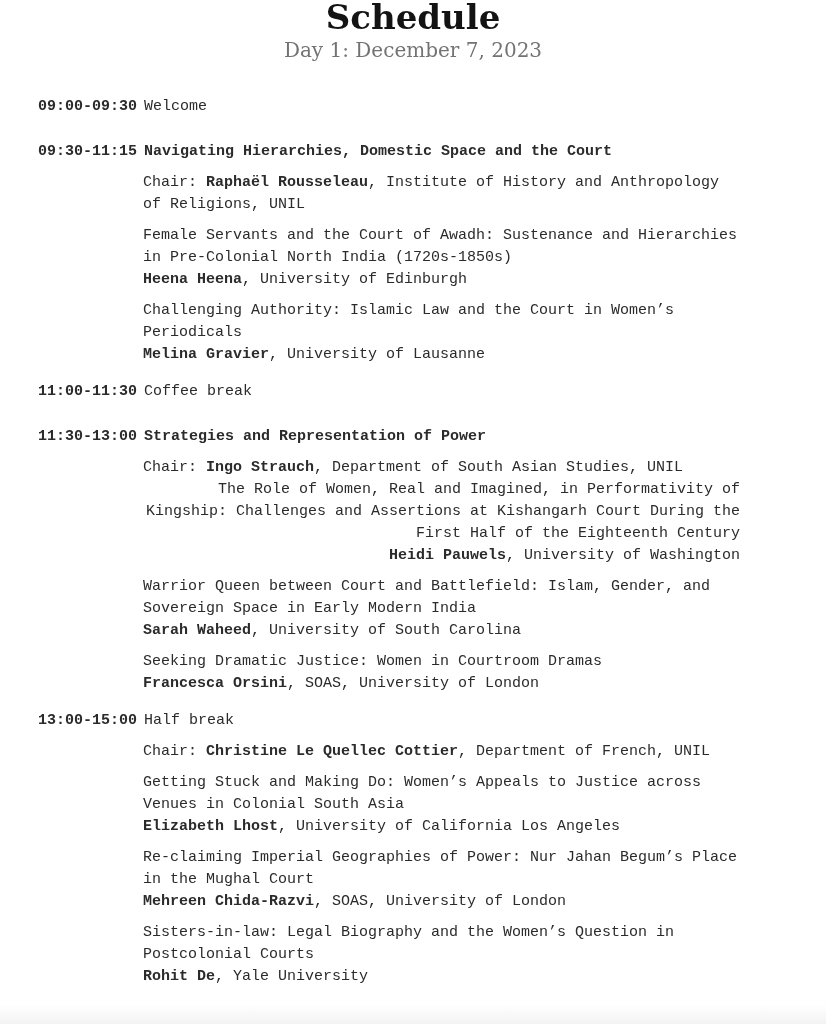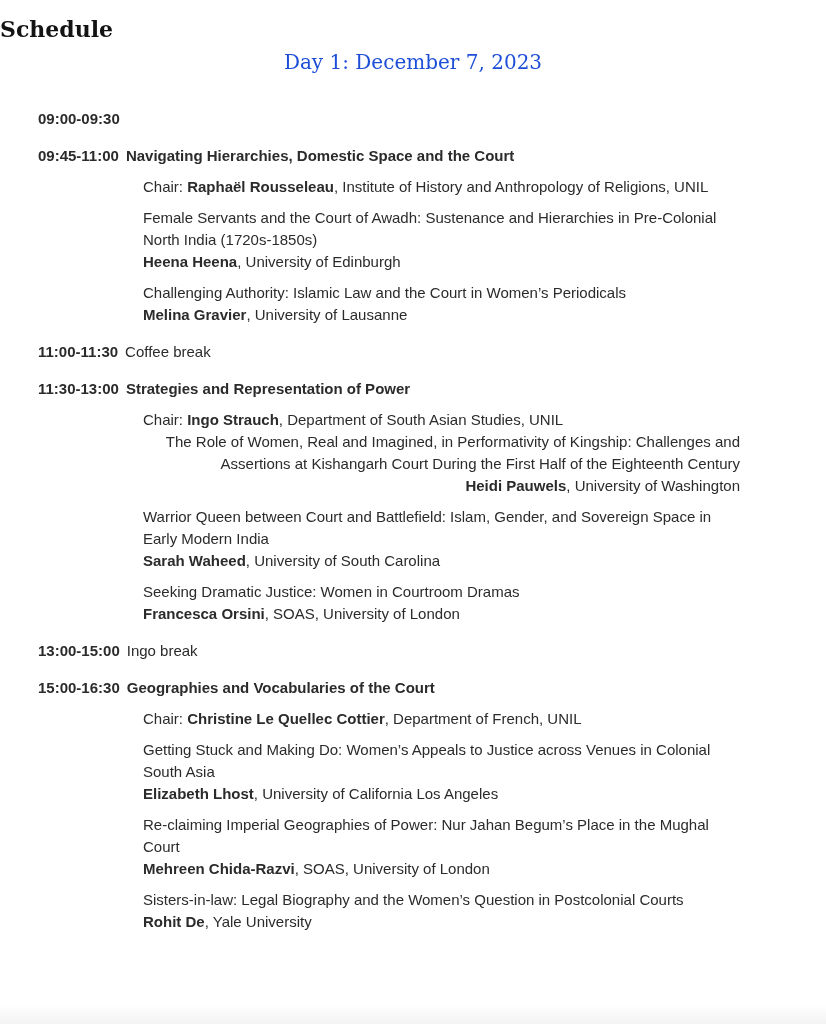--- a/index.html
+++ b/index.html
@@ -11,56 +11,57 @@
     position: relative;
     width: 826px;
     height: 1024px;
     background: #ffffff;
     overflow: hidden;
     font-family: "Liberation Sans", sans-serif;
     color: #2b2b2b;
   }
   .title {
     margin: 0;
-    padding-top: 12px;
-    text-align: left;
+    padding-top: 0;
+    text-align: center;
     font-family: "DejaVu Serif", serif;
     font-weight: 600;
-    font-size: 22px;
+    font-size: 34px;
     line-height: 34px;
     color: #131313;
   }
   .subtitle {
     margin-top: 3px;
     text-align: center;
     font-family: "DejaVu Serif", serif;
     font-weight: 500;
     font-size: 20px;
     line-height: 26px;
-    color: #1d4ed8;
+    color: #737373;
   }
   .schedule {
     margin: 33px 40px 0 38px;
     font-size: 15px;
     line-height: 22px;
+    font-family: Liberation Mono, monospace;
   }
   .row {
     display: flex;
     align-items: baseline;
     margin-top: 15px;
   }
   .row:first-child { margin-top: 0; }
   .time {
     flex: 0 0 auto;
     font-weight: 700;
     white-space: nowrap;
     margin-right: 7px;
   }
   .event { flex: 1 1 auto; }
-  .session-title { font-weight: 700; }
+  .session-title { font-weight: 700; margin-top: 8px; }
   .details {
     margin-left: 105px;
     max-width: 597px;
   }
   .details p { margin: 9px 0 0 0; }
   .details p.attached { margin-top: 0; text-align: right; }
   .talk-title-line { display: block; }
   .byline { display: block; }
   .b { font-weight: 700; }
   .page-edge {
@@ -77,24 +78,25 @@
 
 <div class="page">
 
   <h1 class="title">Schedule</h1>
   <div class="subtitle">Day 1: December 7, 2023</div>
 
   <div class="schedule">
 
     <div class="row">
       <span class="time">09:00-09:30</span>
+      <span class="event">Welcome</span>
     </div>
 
     <div class="row">
-      <span class="time">09:45-11:00</span>
+      <span class="time">09:30-11:15</span>
       <span class="event session-title">Navigating Hierarchies, Domestic Space and the Court</span>
     </div>
     <div class="details">
       <p class="chair-line"><span>Chair: </span><span class="b">Raphaël Rousseleau</span><span>, Institute of History and Anthropology of Religions, UNIL</span></p>
       <p class="talk">
         <span class="talk-title-line">Female Servants and the Court of Awadh: Sustenance and Hierarchies in Pre-Colonial North India (1720s-1850s)</span>
         <span class="byline"><span class="b">Heena Heena</span><span>, University of Edinburgh</span></span>
       </p>
       <p class="talk">
         <span class="talk-title-line">Challenging Authority: Islamic Law and the Court in Women’s Periodicals</span>
@@ -122,27 +124,23 @@
         <span class="byline"><span class="b">Sarah Waheed</span><span>, University of South Carolina</span></span>
       </p>
       <p class="talk">
         <span class="talk-title-line">Seeking Dramatic Justice: Women in Courtroom Dramas</span>
         <span class="byline"><span class="b">Francesca Orsini</span><span>, SOAS, University of London</span></span>
       </p>
     </div>
 
     <div class="row">
       <span class="time">13:00-15:00</span>
-      <span class="event">Ingo break</span>
+      <span class="event">Half break</span>
     </div>
 
-    <div class="row">
-      <span class="time">15:00-16:30</span>
-      <span class="event session-title">Geographies and Vocabularies of the Court</span>
-    </div>
     <div class="details">
       <p class="chair-line"><span>Chair: </span><span class="b">Christine Le Quellec Cottier</span><span>, Department of French, UNIL</span></p>
       <p class="talk">
         <span class="talk-title-line">Getting Stuck and Making Do: Women’s Appeals to Justice across Venues in Colonial South Asia</span>
         <span class="byline"><span class="b">Elizabeth Lhost</span><span>, University of California Los Angeles</span></span>
       </p>
       <p class="talk">
         <span class="talk-title-line">Re-claiming Imperial Geographies of Power: Nur Jahan Begum’s Place in the Mughal Court</span>
         <span class="byline"><span class="b">Mehreen Chida-Razvi</span><span>, SOAS, University of London</span></span>
       </p>

